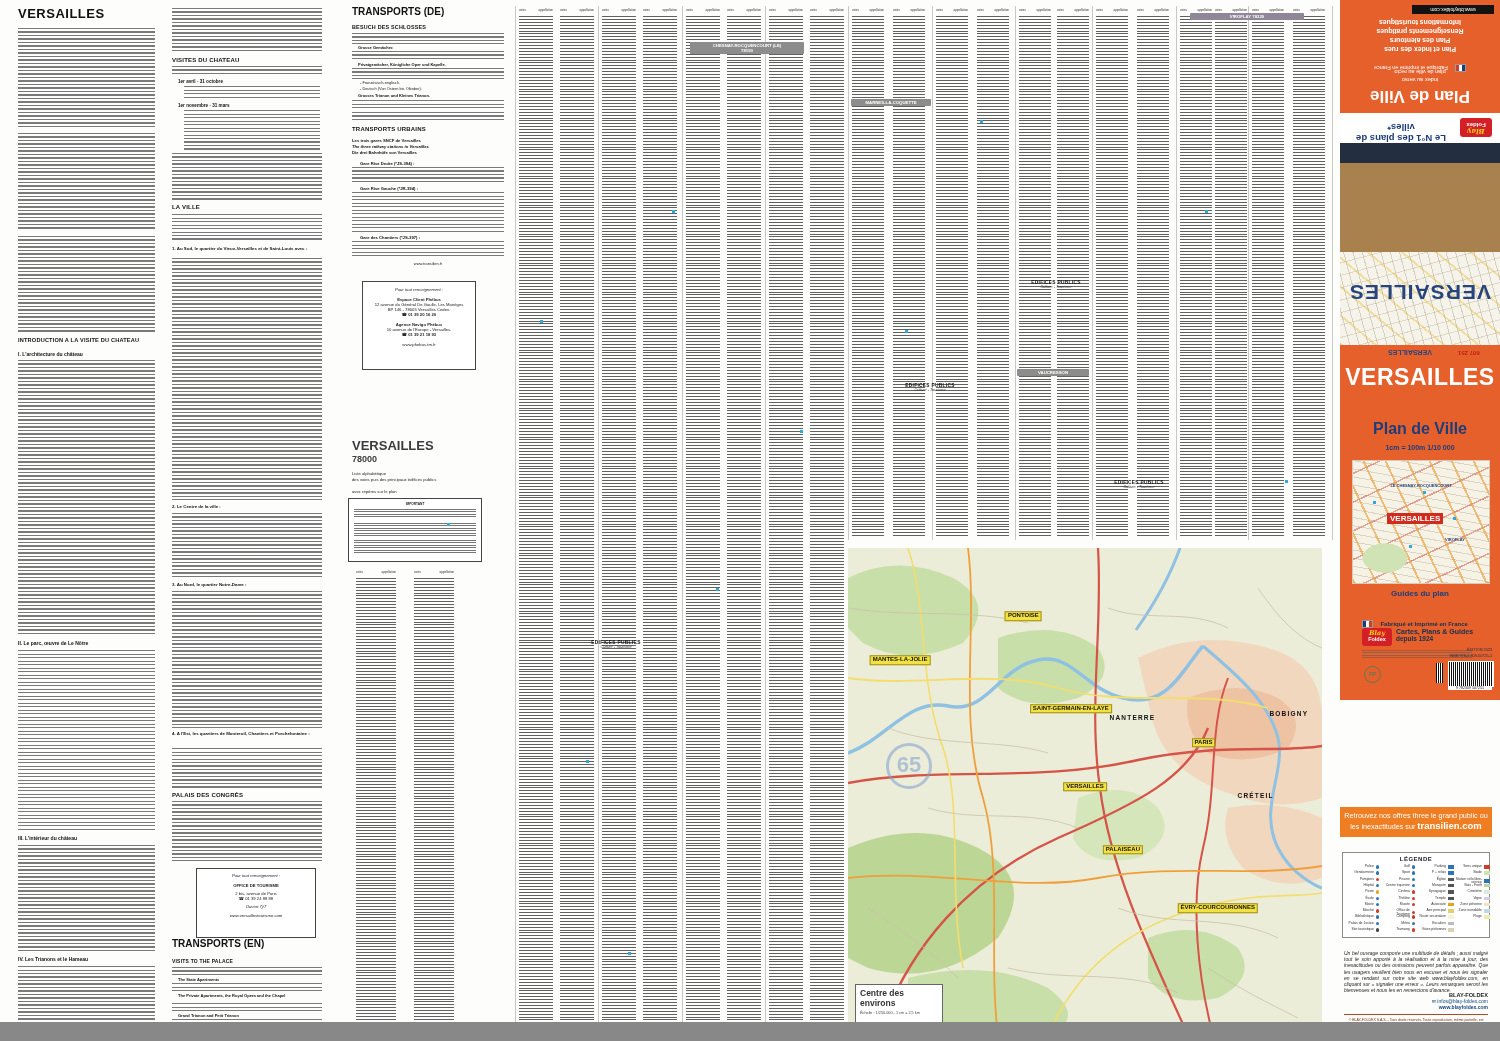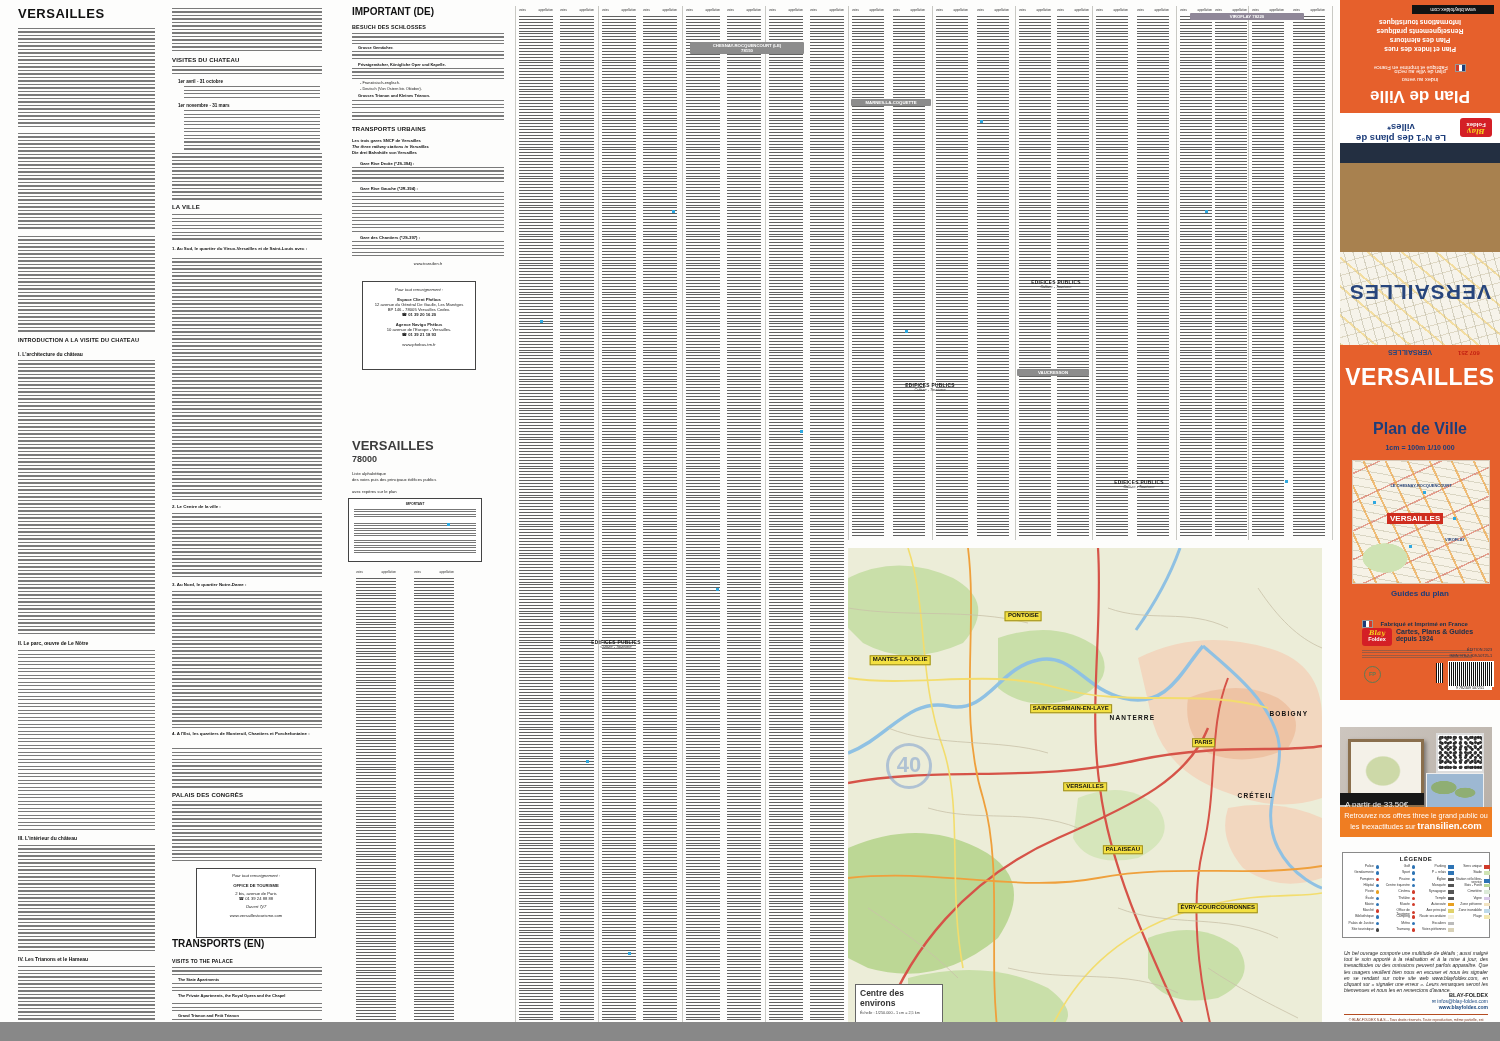--- a/index.html
+++ b/index.html
@@ -96,21 +96,21 @@
   <div class="hsec abs" style="left:172px;top:958px;width:150px;font-size:5px;">VISITS TO THE PALACE</div>
   <div class="gk" style="left:172px;top:967px;width:150px;height:9px;"></div>
   <div class="hsub abs" style="left:178px;top:977px;width:144px;font-size:4px;">The State Apartments</div>
   <div class="gk" style="left:172px;top:983px;width:150px;height:9px;"></div>
   <div class="hsub abs" style="left:178px;top:993px;width:144px;font-size:4px;">The Private Apartments, the Royal Opera and the Chapel</div>
   <div class="gk" style="left:172px;top:1003px;width:150px;height:9px;"></div>
   <div class="hsub abs" style="left:178px;top:1013px;width:144px;font-size:4px;">Grand Trianon and Petit Trianon</div>
   <div class="gk" style="left:172px;top:1019px;width:150px;height:7px;"></div>
   <div class="tiny abs" style="left:172px;top:1027px;width:150px;font-style:italic;font-size:3.8px;">For further information: the Tourist office : ☎ 01 39 24 88 88.</div>
 
-  <div class="h-big abs" style="left:352px;top:6px;width:152px;font-size:10px;">IMPORTANT (DE)</div>
+  <div class="h-big abs" style="left:352px;top:6px;width:152px;font-size:10px;">TRANSPORTS (DE)</div>
   <div class="hsec abs" style="left:352px;top:24px;width:152px;font-size:5.4px;">BESUCH DES SCHLOSSES</div>
   <div class="gk" style="left:352px;top:33px;width:152px;height:11px;"></div>
   <div class="hsub abs" style="left:358px;top:45px;width:146px;font-size:4px;">Grosse Gemächer.</div>
   <div class="gk" style="left:352px;top:51px;width:152px;height:10px;"></div>
   <div class="hsub abs" style="left:358px;top:62px;width:146px;font-size:4px;">Privatgemächer, Königliche Oper und Kapelle.</div>
   <div class="gk" style="left:352px;top:68px;width:152px;height:11px;"></div>
   <div class="tiny abs" style="left:360px;top:80px;width:140px;font-size:3.9px;">- Französisch-englisch.</div>
   <div class="tiny abs" style="left:360px;top:86px;width:140px;font-size:3.9px;">- Deutsch (Von Ostern bis Oktober).</div>
   <div class="hsub abs" style="left:358px;top:93px;width:146px;font-size:4px;">Grosses Trianon und Kleines Trianon.</div>
   <div class="gk" style="left:352px;top:100px;width:152px;height:9px;"></div>
@@ -346,21 +346,21 @@
         <div class="map-city" style="left: 222.78px; top: 160.71px;">SAINT-GERMAIN-EN-LAYE</div>
         <div class="map-city plain" style="left: 284.4px; top: 170.45px;">NANTERRE</div>
         <div class="map-city" style="left: 355.5px; top: 194.8px;">PARIS</div>
         <div class="map-city plain" style="left: 440.82px; top: 165.58px;">BOBIGNY</div>
         <div class="map-city" style="left: 237px; top: 238.63px;">VERSAILLES</div>
         <div class="map-city" style="left: 274.92px; top: 301.94px;">PALAISEAU</div>
         <div class="map-city plain" style="left: 407.64px; top: 248.37px;">CRÉTEIL</div>
         <div class="map-city" style="left: 369.72px; top: 360.38px;">ÉVRY-COURCOURONNES</div>
       </div>
     <div class="abs" style="left:38px;top:195px;width:40px;height:40px;border:3px solid #7f9fd0;border-radius:50%;color:#7f9fd0;
-                font-size:22px;font-weight:bold;text-align:center;line-height:38px;opacity:.55;">40</div>
+                font-size:22px;font-weight:bold;text-align:center;line-height:38px;opacity:.55;">65</div>
     <div class="abs" style="left:7px;top:436px;width:88px;height:40px;background:#fff;border:1px solid #666;padding:3px 4px;box-sizing:border-box;">
       <div style="font-size:8.5px;font-weight:bold;color:#333;">Centre des environs</div>
       <div style="font-size:3.8px;color:#444;margin-top:3px;">Échelle : 1/250.000 - 1 cm = 2,5 km</div>
     </div>
   </div>
 
   <div class="cover">
 
     <div class="abs" style="left:72px;top:5px;width:82px;height:9px;background:#131313;text-align:center;">
       <div class="flip" style="color:#fff;font-size:5px;line-height:9px;">www.blayfoldex.com</div>
@@ -436,32 +436,20 @@
     <div class="gkt" style="left:22px;top:650px;width:110px;height:8px;opacity:.5;"></div>
     <div class="abs" style="left:24px;top:666px;width:15px;height:15px;border:1.5px solid #5e7a54;border-radius:50%;color:#5e7a54;
                 font-size:5.5px;font-weight:bold;text-align:center;line-height:15px;">FP</div>
     <div class="abs" style="left:100px;top:648px;width:52px;font-size:3.8px;color:#14304f;text-align:right;">ÉDITION 2023</div>
     <div class="abs" style="left:100px;top:654px;width:52px;font-size:3.8px;color:#14304f;text-align:right;">ISBN 978-2-309-50725-1</div>
     <div class="barcode abs" style="left:108px;top:661px;width:44px;height:24px;border:1px solid #fff;background-color:#fff;"></div>
     <div class="abs" style="left:108px;top:686px;width:44px;font-size:3.6px;text-align:center;color:#111;background:#fff;">9 782309 507251</div>
     <div class="barcode abs" style="left:96px;top:663px;width:7px;height:20px;"></div>
   </div>
 
-  <div class="abs" style="left:1340px;top:727px;width:152px;height:80px;background:linear-gradient(135deg,#cdc6bf,#b9b1a9);">
-    <div class="abs" style="left:8px;top:12px;width:70px;height:62px;background:#f4f1e8;border:3px solid #8a6f4d;
-         box-shadow:2px 2px 4px rgba(0,0,0,.4);"></div>
-    <div class="abs" style="left:22px;top:26px;width:42px;height:36px;background:radial-gradient(ellipse at center,#cdd9a8 0 55%,transparent 60%);"></div>
-    <div class="abs" style="left:96px;top:6px;width:44px;height:36px;background:#fff;border:2px solid #ddd;
-         background-image:radial-gradient(circle at 50% 50%,#333 0 1px,transparent 2px),radial-gradient(circle at 30% 60%,#444 0 1px,transparent 2px),radial-gradient(circle at 70% 40%,#222 0 1px,transparent 2px);background-size:5px 5px,7px 7px,6px 6px;"></div>
-    <div class="abs" style="left:86px;top:46px;width:56px;height:34px;background:#9db8d2;border:1px solid #eee;
-         background-image:radial-gradient(ellipse at 30% 40%,#8fae73 0 22%,transparent 24%),radial-gradient(ellipse at 68% 55%,#8fae73 0 18%,transparent 20%);"></div>
-    <div class="abs" style="left:0;top:66px;width:84px;height:12px;background:#171717;">
-      <span style="color:#eee;font-size:8px;line-height:12px;margin-left:5px;">A partir de 33,50€</span>
-    </div>
-  </div>
   <div class="abs ctr" style="left:1340px;top:807px;width:152px;height:30px;background:#ef7d22;color:#fff;padding-top:4px;box-sizing:border-box;">
     <div style="font-size:7.2px;">Retrouvez nos offres three le grand public ou</div>
     <div style="font-size:7.2px;">
       <span>les inexactitudes sur</span>
       <span style="font-size:9.5px;font-weight:bold;">transilien.com</span>
     </div>
   </div>
 
   <div class="abs" style="left:1342px;top:852px;width:146px;height:84px;border:1.2px solid #8a8a8a;background:#fff;">
     <div class="ctr" style="font-size:6px;font-weight:bold;margin-top:3px;letter-spacing:.5px;">LÉGENDE</div>

